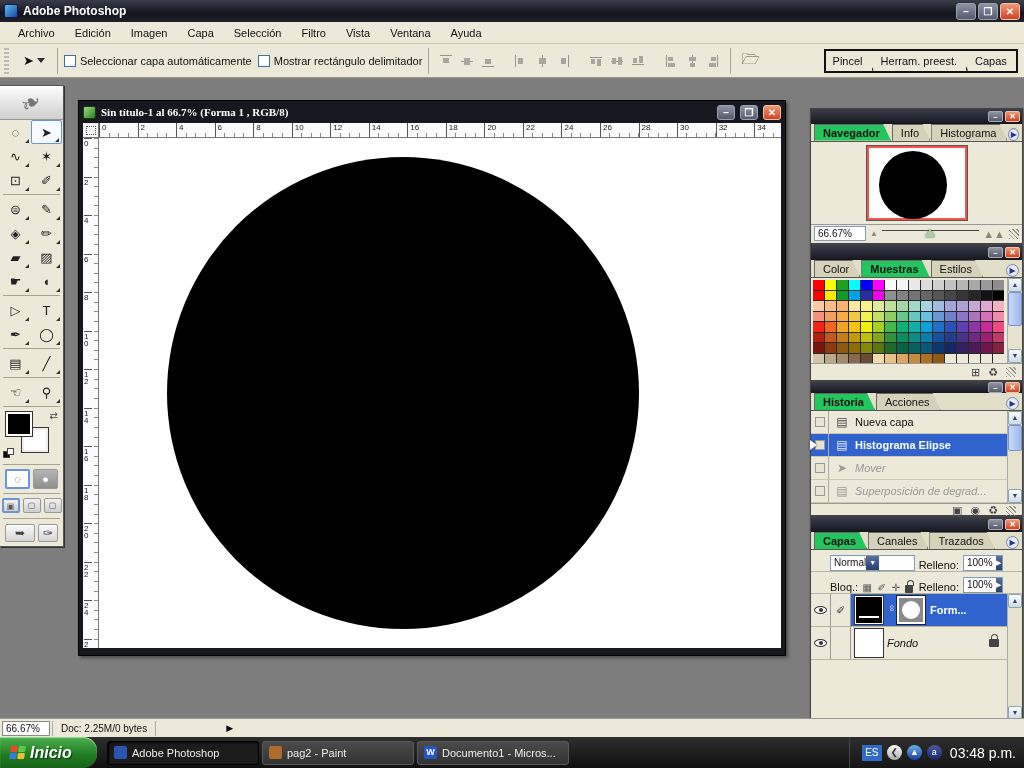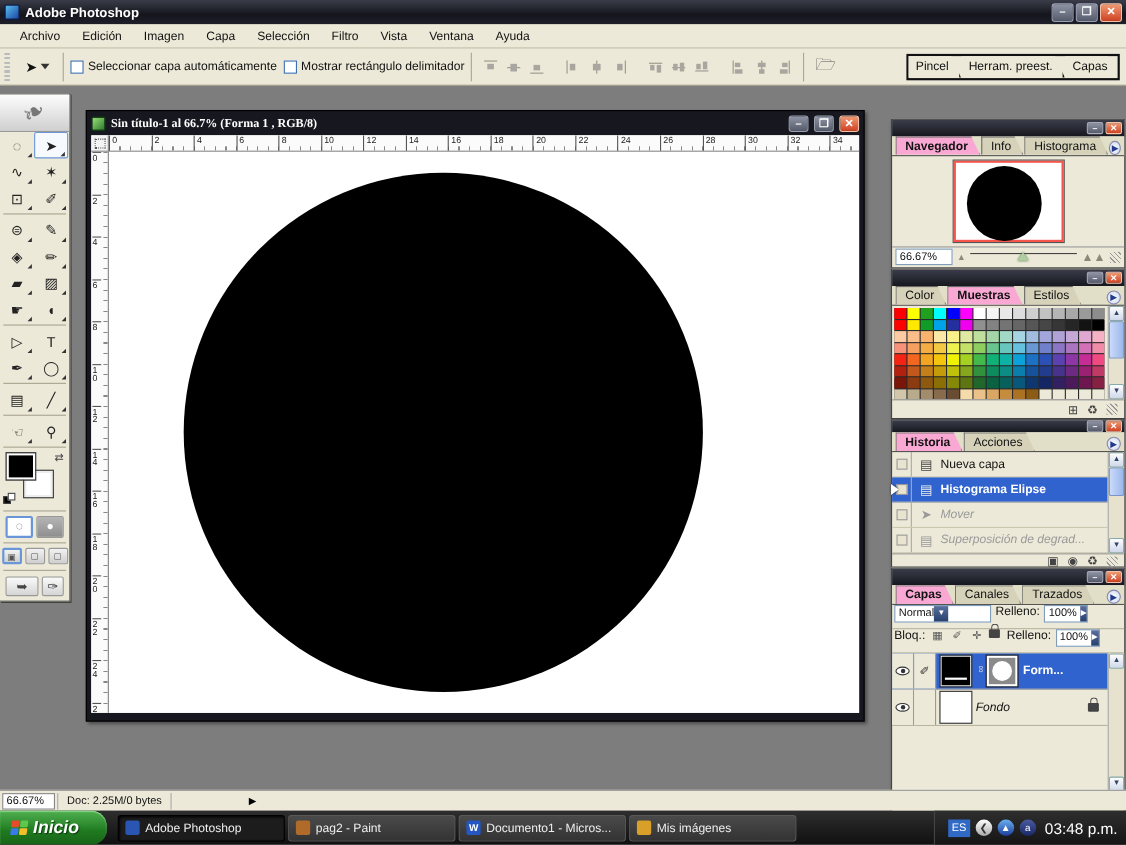--- a/index.html
+++ b/index.html
@@ -115,21 +115,21 @@
   .pal { position:absolute; left:810px; width:213px; background:#ece9d8; border:1px solid #444;
     box-shadow:1px 2px 3px rgba(0,0,0,.4); display:flex; flex-direction:column; }
   .pal-title { height:15px; background:linear-gradient(#3a3d49,#16171f); display:flex; justify-content:flex-end;
     align-items:center; gap:2px; padding:0 2px; }
   .pal-title .pb { width:15px; height:11px; border:1px solid #aab; border-radius:2px; background:linear-gradient(#8f94a4,#565b6c);
     color:#fff; font-size:8px; line-height:9px; text-align:center; font-weight:bold; }
   .pal-title .pb.close { background:linear-gradient(#f09a72,#cf4224); border-color:#f3c0a8; }
   .pal-tabs { display:flex; align-items:flex-end; height:18px; border-bottom:1px solid #555; padding-left:3px; gap:1px; position:relative; background:#e2dfc8;}
   .ptab { padding:2px 10px 2px 8px; font-size:11px; color:#111; background:#d6d2ba; border:1px solid #666; border-bottom:none;
     clip-path:polygon(0 0,calc(100% - 8px) 0,100% 100%,0 100%); }
-  .ptab.active { background:#f9a8d4; font-weight:bold; }
+  .ptab.active { background:#22c55e; font-weight:bold; }
   .ptab-arrow { margin-left:auto; margin-right:3px; width:13px; height:13px; border-radius:50%;
     background:radial-gradient(#fff,#c8d4ee); border:1px solid #88a; color:#223a8c; font-size:8px; text-align:center; line-height:12px; }
   .pal-foot { height:17px; border-top:1px solid #999; display:flex; align-items:center; justify-content:flex-end; gap:8px; padding:0 6px; }
   .pal-foot .fi { font-size:11px; color:#444; }
   .gripdots { width:10px; height:10px; background:repeating-linear-gradient(45deg,#999 0 1px,transparent 1px 3px); }
 
   
   .nav-thumbwrap { flex:1; display:flex; align-items:center; justify-content:center; padding:4px 0; }
   .nav-thumb { position:relative; width:100px; height:74px; background:#fff; border:2px solid #f5554a; outline:1px solid #555; }
   .nav-circle { position:absolute; left:10px; top:3px; width:68px; height:68px; background:#000; border-radius:50%; }
@@ -164,21 +164,21 @@
   .hist-label { font-size:11px; color:#111; }
   .hist-row.selected { background:#3163ce; }
   .hist-row.selected .hist-label { color:#fff; font-weight:bold; }
   .hist-row.selected .hist-ico { color:#eee; }
   .hist-row.disabled .hist-label { color:#999; font-style:italic; }
   .hist-row.disabled .hist-ico { color:#999; }
   .hist-ptr { position:absolute; left:-1px; width:0; height:0; border-top:5px solid transparent; border-bottom:5px solid transparent;
     border-left:7px solid #fff; filter:drop-shadow(0 0 1px #333); }
 
   
-  .lay-ctl { display:flex; align-items:flex-start; gap:4px; height:22px; padding:0 2px; border-bottom:1px solid #b8b4a0; color:#111; }
+  .lay-ctl { display:flex; align-items:flex-end; gap:4px; height:22px; padding:0 19px; border-bottom:1px solid #b8b4a0; color:#111; }
   .dropdown { width:88px; height:16px; background:#fff; border:1px solid #7f9db9; font-size:10px; padding:1px 3px; display:flex; }
   .dropdown .dc { margin-left:auto; width:13px; background:linear-gradient(#5a6f9e,#27406e); color:#fff; font-size:7px;
     text-align:center; line-height:13px; margin:-1px -3px -1px 0; }
   .numfield { width:40px; height:16px; background:#fff; border:1px solid #7f9db9; font-size:10px; padding:1px 3px; text-align:right; display:flex; justify-content:flex-end;}
   .numfield .dc { margin-left:3px; width:12px; background:linear-gradient(#5a6f9e,#27406e); color:#fff; font-size:7px; text-align:center; line-height:13px; margin:-1px -3px -1px 3px;}
   .lockico { font-size:10px; color:#555; width:14px; text-align:center; }
   .lay-rows { flex:1; display:flex; }
   .lay-col { flex:1; }
   .lay-row { display:flex; align-items:center; height:33px; border-bottom:1px solid #b8b4a0; }
   .lay-row.selected { background:#3163ce; }
@@ -809,24 +809,20 @@
           <span>Adobe Photoshop</span>
         </div>
         <div class="task">
           <span class="tico" style="background: rgb(176, 106, 42);"></span>
           <span>pag2 - Paint</span>
         </div>
         <div class="task">
           <span class="tico" style="background: rgb(36, 86, 196);">W</span>
           <span>Documento1 - Micros...</span>
         </div>
-        <div class="task">
-          <span class="tico" style="background: rgb(216, 160, 40);"></span>
-          <span>Mis imágenes</span>
-        </div>
       </div>
     <div class="tray">
       <div class="es">ES</div>
       <div class="trayico" style="background:linear-gradient(#fff,#aaa);color:#333;">❮</div>
       <div class="trayico" style="background:linear-gradient(#6ab0f0,#1c3c9c);">▲</div>
       <div class="trayico" style="background:linear-gradient(#4a5aa0,#182868);">a</div>
       <div class="time">03:48 p.m.</div>
     </div>
   </div>
 

